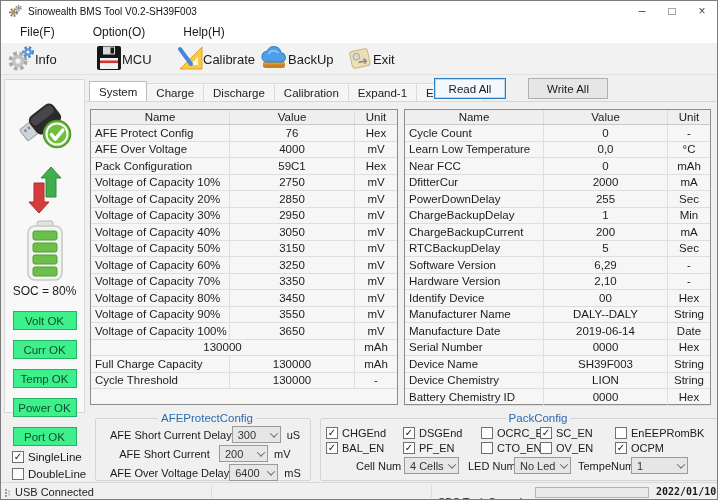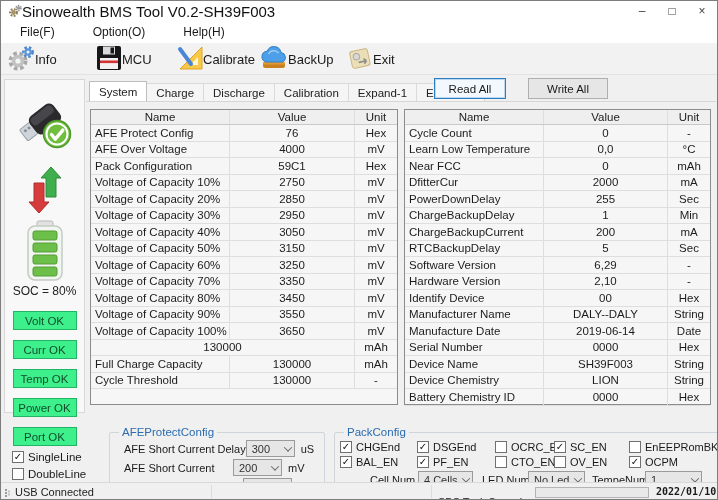--- a/index.html
+++ b/index.html
@@ -2,21 +2,21 @@
 <html style="--badge-green: #3df08c; --group-title-blue: #2b6cb0; --readall-focus-blue: #2d7dc1; --progress-green: #27b04c;"><head>
 <meta charset="utf-8">
 <style>
   html,body{margin:0;padding:0;background:#cfd6dd;font-family:"Liberation Sans",sans-serif;}
   *{box-sizing:border-box;}
   .window{position:relative;width:718px;height:500px;background:#f0f0f0;border:1px solid #7d7d7d;overflow:hidden;}
 
   
   .titlebar{position:absolute;left:0;top:0;width:100%;height:20px;background:#ffffff;display:flex;align-items:center;}
   .appicon{margin-left:7px;display:inline-flex;}
-  .title{font-size:15px;color:#111;}
+  .title{margin-left:6px;font-size:10px;color:#111;}
   .wincontrols{margin-left:auto;display:flex;}
   .wincontrols span{width:30px;height:18px;display:flex;align-items:center;justify-content:center;font-size:12px;color:#444;}
 
   
   .menubar{position:absolute;left:0;top:20px;width:100%;height:22px;background:#ffffff;display:flex;align-items:center;}
   .menuitem{padding:2px 19px;font-size:12px;color:#1a1a1a;}
 
   
   .toolbar{position:absolute;left:0;top:42px;width:100%;height:32px;background:#f2f2f2;border-bottom:1px solid #e2e2e2;}
   .tbtn{position:absolute;top:2px;height:28px;display:flex;align-items:center;background:transparent;border:none;padding:0;}
@@ -55,21 +55,21 @@
   .trow{display:flex;flex:0 0 16.5px;border-bottom:1px solid #dedede;align-items:stretch;overflow:hidden;}
   .trow.thead{flex:0 0 15px;background:#efefef;border-bottom:1px solid #c9c9c9;}
   .trow.tfill{flex:1 1 auto;border-bottom:none;}
   .tcell{display:flex;align-items:center;overflow:hidden;white-space:nowrap;}
   .tcell.c0{flex:0 0 139px;padding-left:4px;border-right:1px solid #dedede;}
   .tcell.c1{flex:1 1 auto;justify-content:center;border-right:1px solid #dedede;}
   .tcell.c2{flex:0 0 42px;justify-content:center;}
   .thead .tcell{justify-content:center;padding-left:0;}
 
   
-  fieldset.group{position:absolute;top:409px;height:69px;margin:16px;border:1px solid #cfd5da;border-radius:2px;padding:1px 5px 3px;}
+  fieldset.group{position:absolute;top:409px;height:69px;margin:2px;border:1px solid #cfd5da;border-radius:2px;padding:1px 5px 3px;text-align:center;}
   fieldset.group legend{font-size:11.5px;color:var(--group-title-blue,#2b6cb0);padding:0 3px;margin-left:4px;}
   .afe{left:92px;width:216px;}
   .pack{left:317px;width:428px;}
   .afrow{display:flex;align-items:center;height:17px;margin:1px 0 2px;}
   .afrow .alabel{flex:0 0 118px;padding-left:9px;font-size:11px;color:#1a1a1a;white-space:nowrap;}
   .combo{display:inline-flex;align-items:center;justify-content:space-between;background:#e6e6e6;border:1px solid #9a9a9a;
          height:17px;padding:0 3px 0 5px;font-size:11px;color:#333;white-space:nowrap;}
   .combo .cval{overflow:hidden;}
   .chev{width:6px;height:6px;border-right:1.5px solid #6a6a6a;border-bottom:1.5px solid #6a6a6a;
         transform:rotate(45deg) translate(-1px,-1px);margin-left:5px;flex:0 0 6px;}

